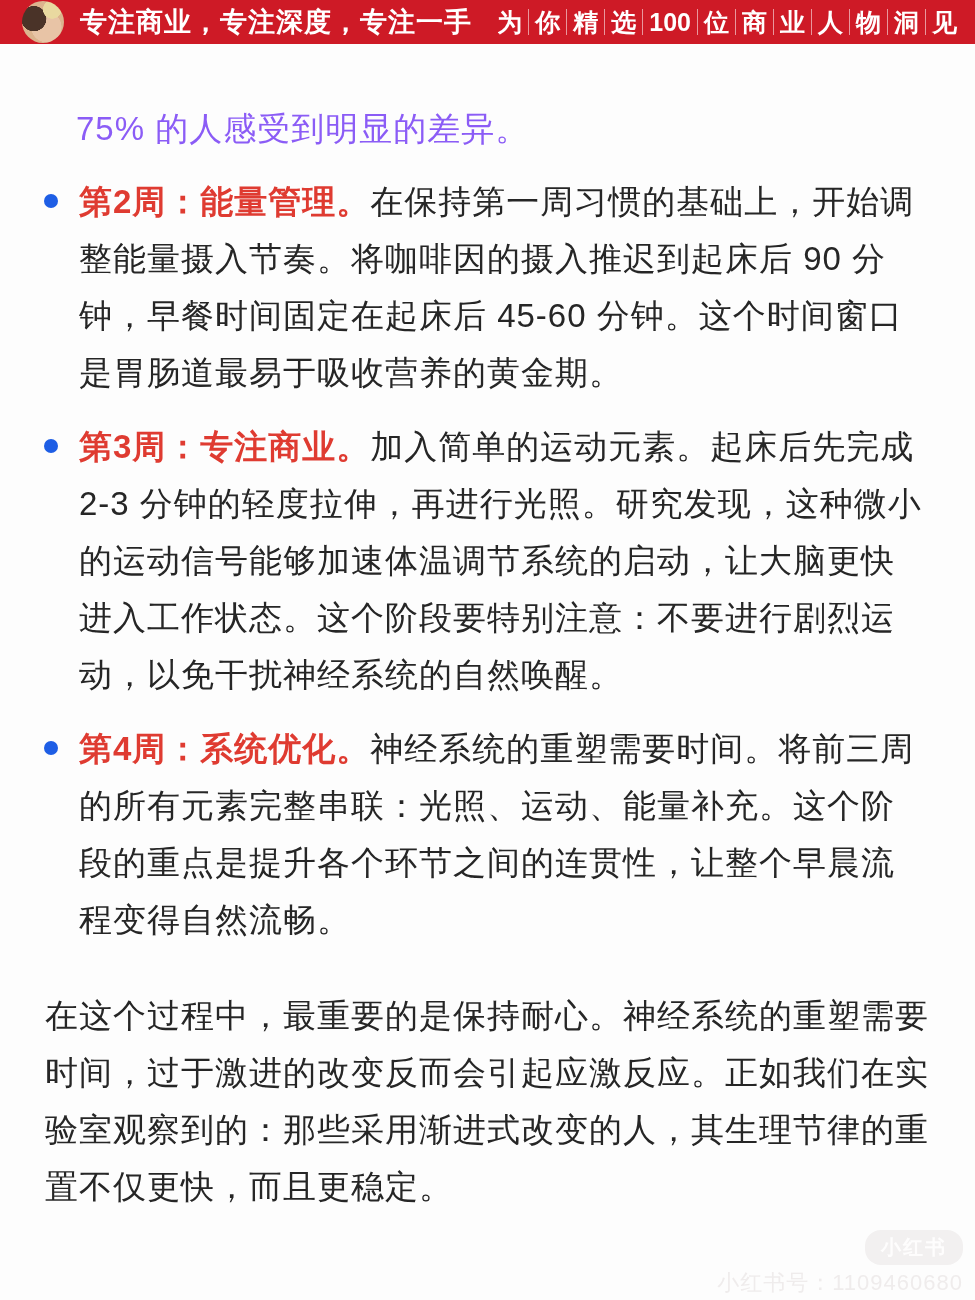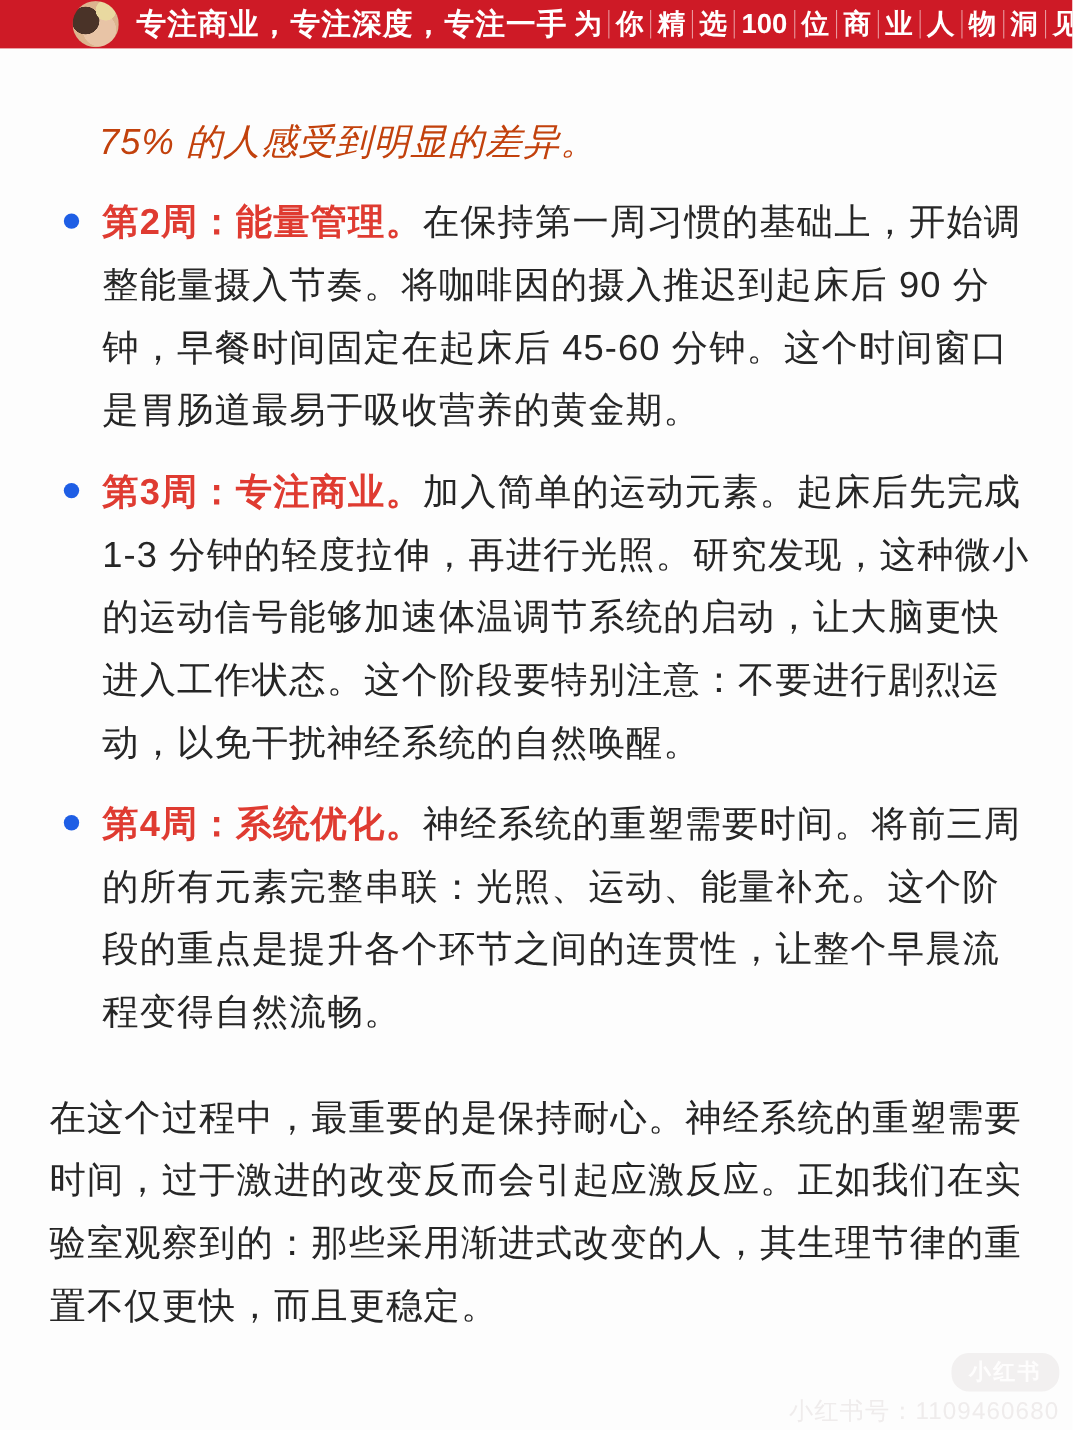--- a/index.html
+++ b/index.html
@@ -13,21 +13,20 @@
   }
 
   
   .header {
     position: absolute;
     top: 0; left: 0; right: 0;
     height: 44px;
     background: #ce1a26;
     display: flex;
     align-items: center;
-    padding-left: 44px;
   }
   .avatar {
     width: 42px; height: 42px;
     border-radius: 50%;
     margin-left: 22px;
     flex: 0 0 auto;
     background:
       radial-gradient(circle at 72% 20%, #e9d9a0 0 20%, rgba(0,0,0,0) 21%),
       radial-gradient(circle at 28% 42%, #4a3328 0 32%, rgba(0,0,0,0) 33%),
       radial-gradient(circle at 58% 62%, #e8c4a6 0 42%, rgba(0,0,0,0) 43%),
@@ -54,31 +53,30 @@
     padding: 0 6px;
     line-height: 26px;
     border-left: 1px solid rgba(255,255,255,0.55);
     white-space: nowrap;
   }
   .hr-cell:first-child { border-left: none; }
 
   
   .intro {
     position: absolute;
-    left: 90px; top: 100px;
+    left: 76px; top: 100px;
     width: 850px;
     font-size: 33px;
     line-height: 57px;
     letter-spacing: 1px;
-    color: #c2410c;
-    font-style: italic;
+    color: #8b5cf6;
   }
   .bullet-list {
     position: absolute;
-    left: 56px; top: 173px;
+    left: 42px; top: 173px;
     width: 886px;
     margin: 0; padding: 0;
     list-style: none;
   }
   .bullet-item {
     position: relative;
     padding-left: 37px;
     margin-bottom: 17px;
     font-size: 33px;
     line-height: 57px;
@@ -153,21 +151,21 @@
     </div>
   </div>
 
   <div class="intro">75% 的人感受到明显的差异。</div>
 
   <ul class="bullet-list">
     <li class="bullet-item">
       <span class="bullet-dot"></span><span class="bullet-lead">第2周：能量管理。</span><span>在保持第一周习惯的基础上，开始调整能量摄入节奏。将咖啡因的摄入推迟到起床后 90 分钟，早餐时间固定在起床后 45-60 分钟。这个时间窗口是胃肠道最易于吸收营养的黄金期。</span>
     </li>
     <li class="bullet-item">
-      <span class="bullet-dot"></span><span class="bullet-lead">第3周：专注商业。</span><span>加入简单的运动元素。起床后先完成 1-3 分钟的轻度拉伸，再进行光照。研究发现，这种微小的运动信号能够加速体温调节系统的启动，让大脑更快进入工作状态。这个阶段要特别注意：不要进行剧烈运动，以免干扰神经系统的自然唤醒。</span>
+      <span class="bullet-dot"></span><span class="bullet-lead">第3周：专注商业。</span><span>加入简单的运动元素。起床后先完成 2-3 分钟的轻度拉伸，再进行光照。研究发现，这种微小的运动信号能够加速体温调节系统的启动，让大脑更快进入工作状态。这个阶段要特别注意：不要进行剧烈运动，以免干扰神经系统的自然唤醒。</span>
     </li>
     <li class="bullet-item">
       <span class="bullet-dot"></span><span class="bullet-lead">第4周：系统优化。</span><span>神经系统的重塑需要时间。将前三周的所有元素完整串联：光照、运动、能量补充。这个阶段的重点是提升各个环节之间的连贯性，让整个早晨流程变得自然流畅。</span>
     </li>
   </ul>
 
   <div class="closing">在这个过程中，最重要的是保持耐心。神经系统的重塑需要时间，过于激进的改变反而会引起应激反应。正如我们在实验室观察到的：那些采用渐进式改变的人，其生理节律的重置不仅更快，而且更稳定。</div>
 
   <div class="watermark">
     <div><span class="wm-badge">小红书</span></div>

